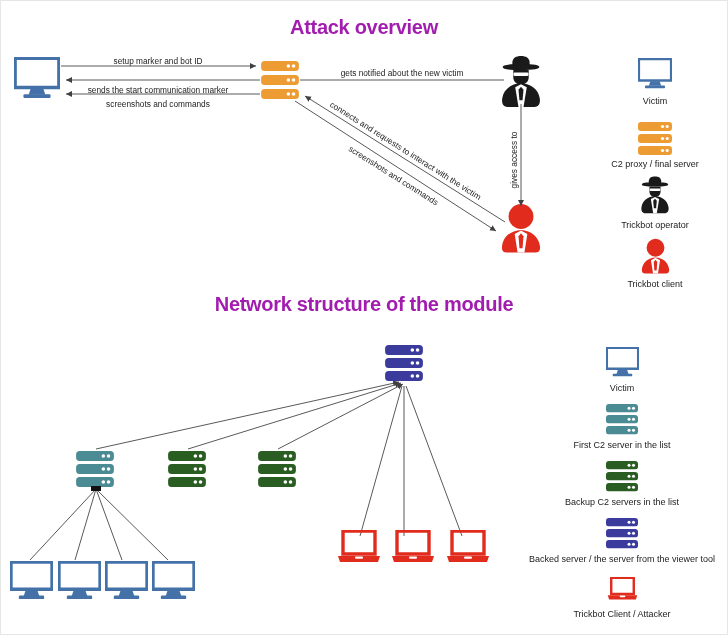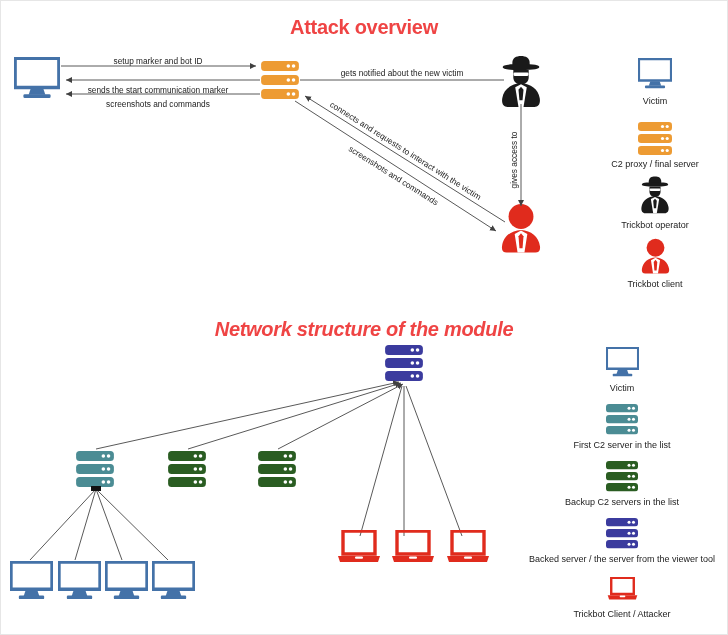--- a/index.html
+++ b/index.html
@@ -13,24 +13,24 @@
   }
   #stage{position:absolute;left:0;top:0;width:728px;height:635px;}
   .svgroot{position:absolute;left:0;top:0;width:728px;height:635px;}
   .title{
     position:absolute;
     width:100%;
     text-align:center;
     font-weight:bold;
     font-size:20px;
     letter-spacing:-0.3px;
-    color:#ef4444;
+    color:#a21caf;
   }
   #title-attack{top:16px;}
-  #title-network{top:318px;font-style:italic;}
+  #title-network{top:293px;}
   .edgelabel{
     font-size:8.3px;
     fill:#222222;
     font-family:"Liberation Sans", sans-serif;
   }
   .legendlabel{
     font-size:9px;
     fill:#222222;
     font-family:"Liberation Sans", sans-serif;
     text-anchor:middle;

